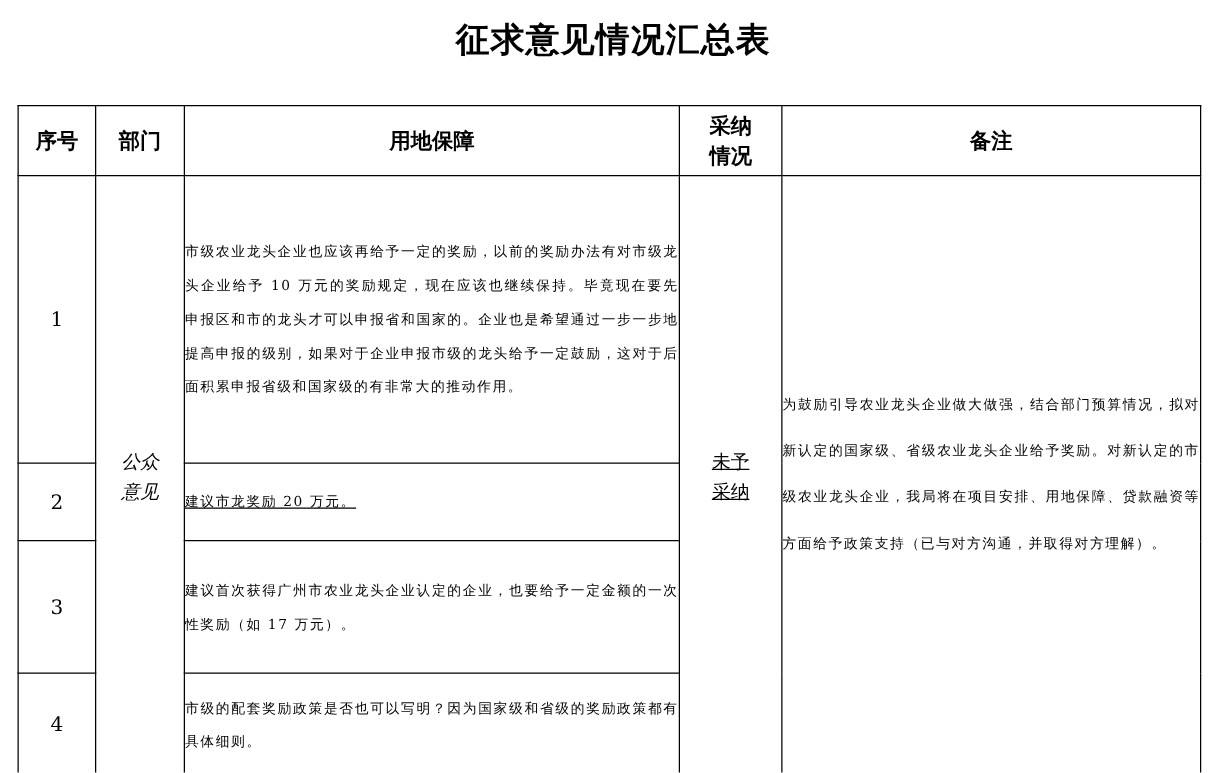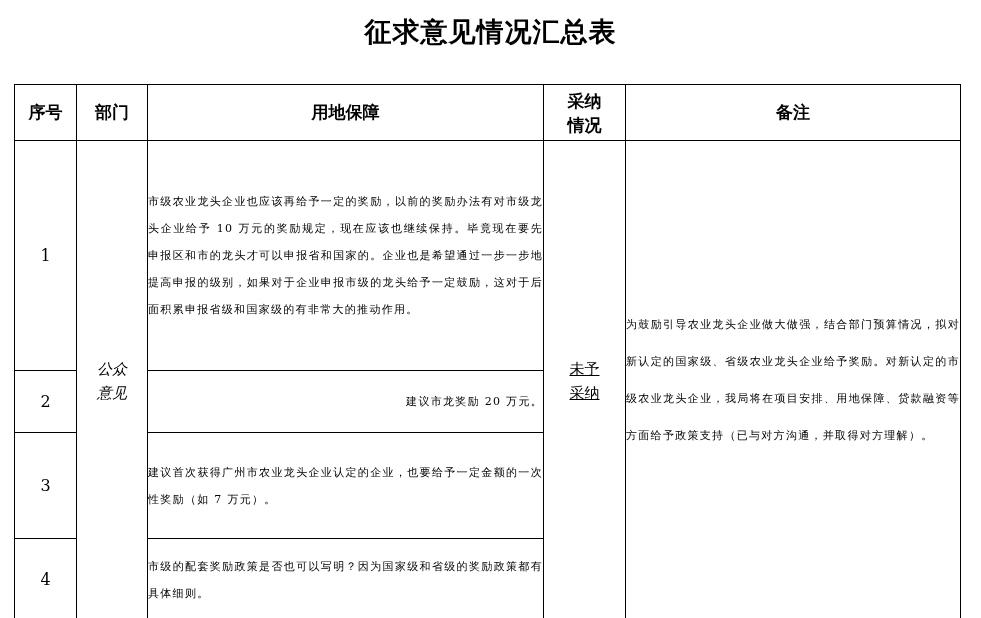--- a/index.html
+++ b/index.html
@@ -9,21 +9,21 @@
            font-size: 27px; font-weight: bold; letter-spacing: 1px; }
   table.grid { position: absolute; left: 14px; top: 84px; border-collapse: collapse;
                table-layout: fixed; width: 946px; }
   table.grid td, table.grid th { border: 1.5px solid #000; padding: 0; vertical-align: middle; }
   th { font-weight: bold; font-size: 17px; text-align: center; height: 55px; }
   th .stack { display: block; line-height: 24px; }
   td.num { text-align: center; font-size: 16px; }
   td.dept { text-align: center; font-size: 15px; line-height: 24px; vertical-align: middle; font-style: italic; }
   td.fb { font-size: 11px; line-height: 27px; padding: 0 8px 0 10px; text-align: justify;
           letter-spacing: 1.3px; }
-  td.fb.center { text-align: right; }
+  td.fb.center { text-align: left; text-decoration: underline; }
   td.adopt { text-align: center; font-size: 15px; line-height: 24px; text-decoration: underline; }
   td.note { font-size: 11px; line-height: 37px; padding: 0 8px 0 8px; letter-spacing: 1.3px;
             text-align: justify; vertical-align: middle; font-family: Liberation Mono, monospace; }
 </style>
 </head>
 <body>
 
 <div class="title">征求意见情况汇总表</div>
 
 <table class="grid">
@@ -57,20 +57,20 @@
       <div>采纳</div>
     </td>
     <td class="note" rowspan="4">为鼓励引导农业龙头企业做大做强，结合部门预算情况，拟对新认定的国家级、省级农业龙头企业给予奖励。对新认定的市级农业龙头企业，我局将在项目安排、用地保障、贷款融资等方面给予政策支持（已与对方沟通，并取得对方理解）。</td>
   </tr>
   <tr style="height:62px">
     <td class="num">2</td>
     <td class="fb center">建议市龙奖励 20 万元。</td>
   </tr>
   <tr style="height:106px">
     <td class="num">3</td>
-    <td class="fb">建议首次获得广州市农业龙头企业认定的企业，也要给予一定金额的一次性奖励（如 7 万元）。</td>
+    <td class="fb">建议首次获得广州市农业龙头企业认定的企业，也要给予一定金额的一次性奖励（如 17 万元）。</td>
   </tr>
   <tr style="height:82px">
     <td class="num">4</td>
     <td class="fb">市级的配套奖励政策是否也可以写明？因为国家级和省级的奖励政策都有具体细则。</td>
   </tr>
 </tbody>
   </table>
 
 </body></html>

